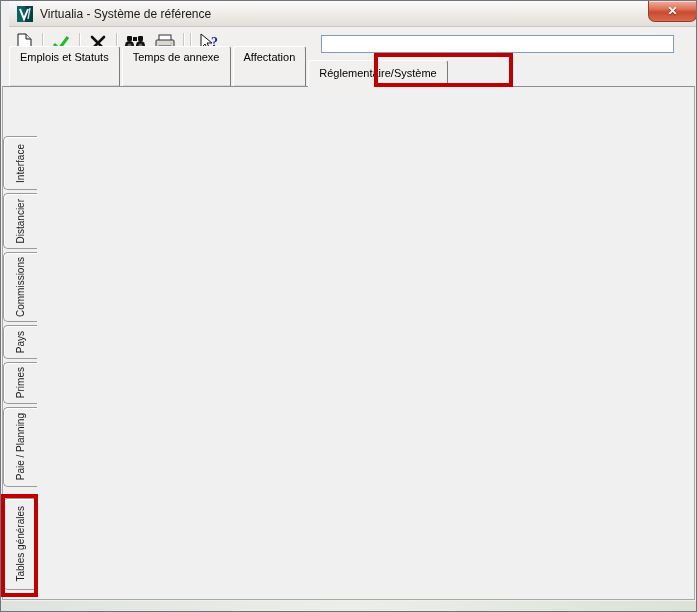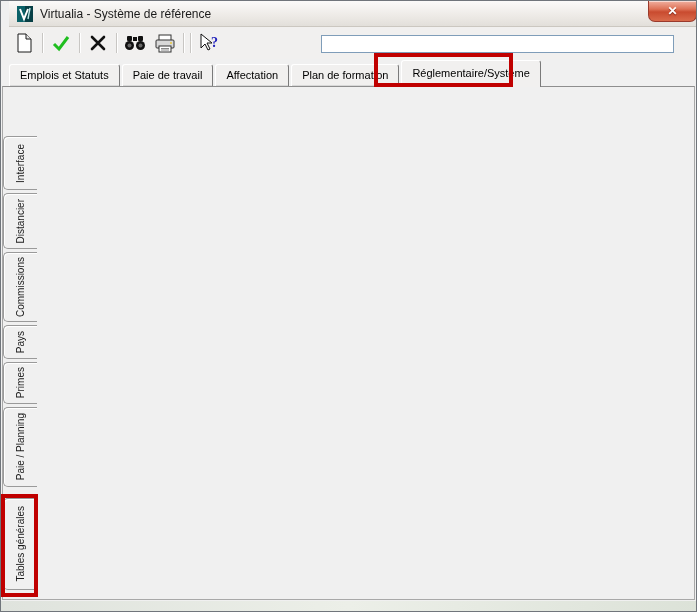--- a/index.html
+++ b/index.html
@@ -29,21 +29,21 @@
   .tb-btn { width:26px; height:24px; display:flex; align-items:center; justify-content:center;
     margin:0 2px; cursor:pointer; }
   .tb-sep { width:1px; height:20px; background:#C8C6C3; margin:0 3px; box-shadow:1px 0 0 #FFF; }
   .search-input { position:absolute; left:320px; top:8px; width:353px; height:18px;
     border:1px solid #7F9DB9; background:#FFF; font-size:11px; padding:0 3px;
     font-family:"Liberation Sans",sans-serif; }
 
   
   .tabstrip { position:absolute; left:1px; top:59px; width:695px; height:27px;
     display:flex; align-items:flex-end; padding-left:8px; z-index:5; }
-  .tab { height:22px; line-height:21px; padding:0 10px; background:#F1F0EF;
+  .tab { height:40px; line-height:21px; padding:0 10px; background:#F1F0EF;
     border:1px solid #FFF; border-right-color:#7A7A7A; border-bottom:none;
     border-radius:3px 3px 0 0; margin-right:2px; font-size:11px; cursor:pointer;
     box-shadow:0 -1px 0 #D8D8D8 inset; white-space:nowrap; }
   .tab.active { height:27px; line-height:25px; margin-bottom:-1px; z-index:6; position:relative;
     border-color:#FFF #7A7A7A transparent #FFF; background:#F1F0EF; box-shadow:none; }
 
   
   .tabpage { position:absolute; left:2px; top:86px; width:693px; height:514px;
     background:#F0F0F0; border:1px solid #A8A8A8; border-top-color:#8E8E8E; z-index:1; }
 
@@ -180,23 +180,22 @@
     <svg width="24" height="20" viewBox="0 0 24 20">
       <polygon points="4,1 4,15 8,11 11,17 13,16 10,10 15,10" fill="#FFF" stroke="#111"></polygon>
       <text x="14" y="14" font-size="14" font-weight="bold" fill="#2222BB" font-family="Liberation Serif, serif">?</text>
     </svg>
   </div>
   <input class="search-input" type="text" value="" style="">
 </div>
 
 <div class="tabstrip" id="tabstrip">
     <div class="tab"><span class="tab-label">Emplois et Statuts</span></div>
-    <div class="tab"><span class="tab-label">Paie de travail</span></div>
+    <div class="tab"><span class="tab-label">Temps de annexe</span></div>
     <div class="tab"><span class="tab-label">Affectation</span></div>
-    <div class="tab"><span class="tab-label">Plan de formation</span></div>
     <div class="tab active"><span class="tab-label">Réglementaire/Système</span></div>
   </div>
 
 <div class="tabpage"></div>
 
 <div class="side-tabs" id="sidetabs">
     <div class="side-tab" style="top: 136px; height: 54px;">
       <span class="vtext">Interface</span>
     </div>
     <div class="side-tab" style="top: 193px; height: 56px;">

